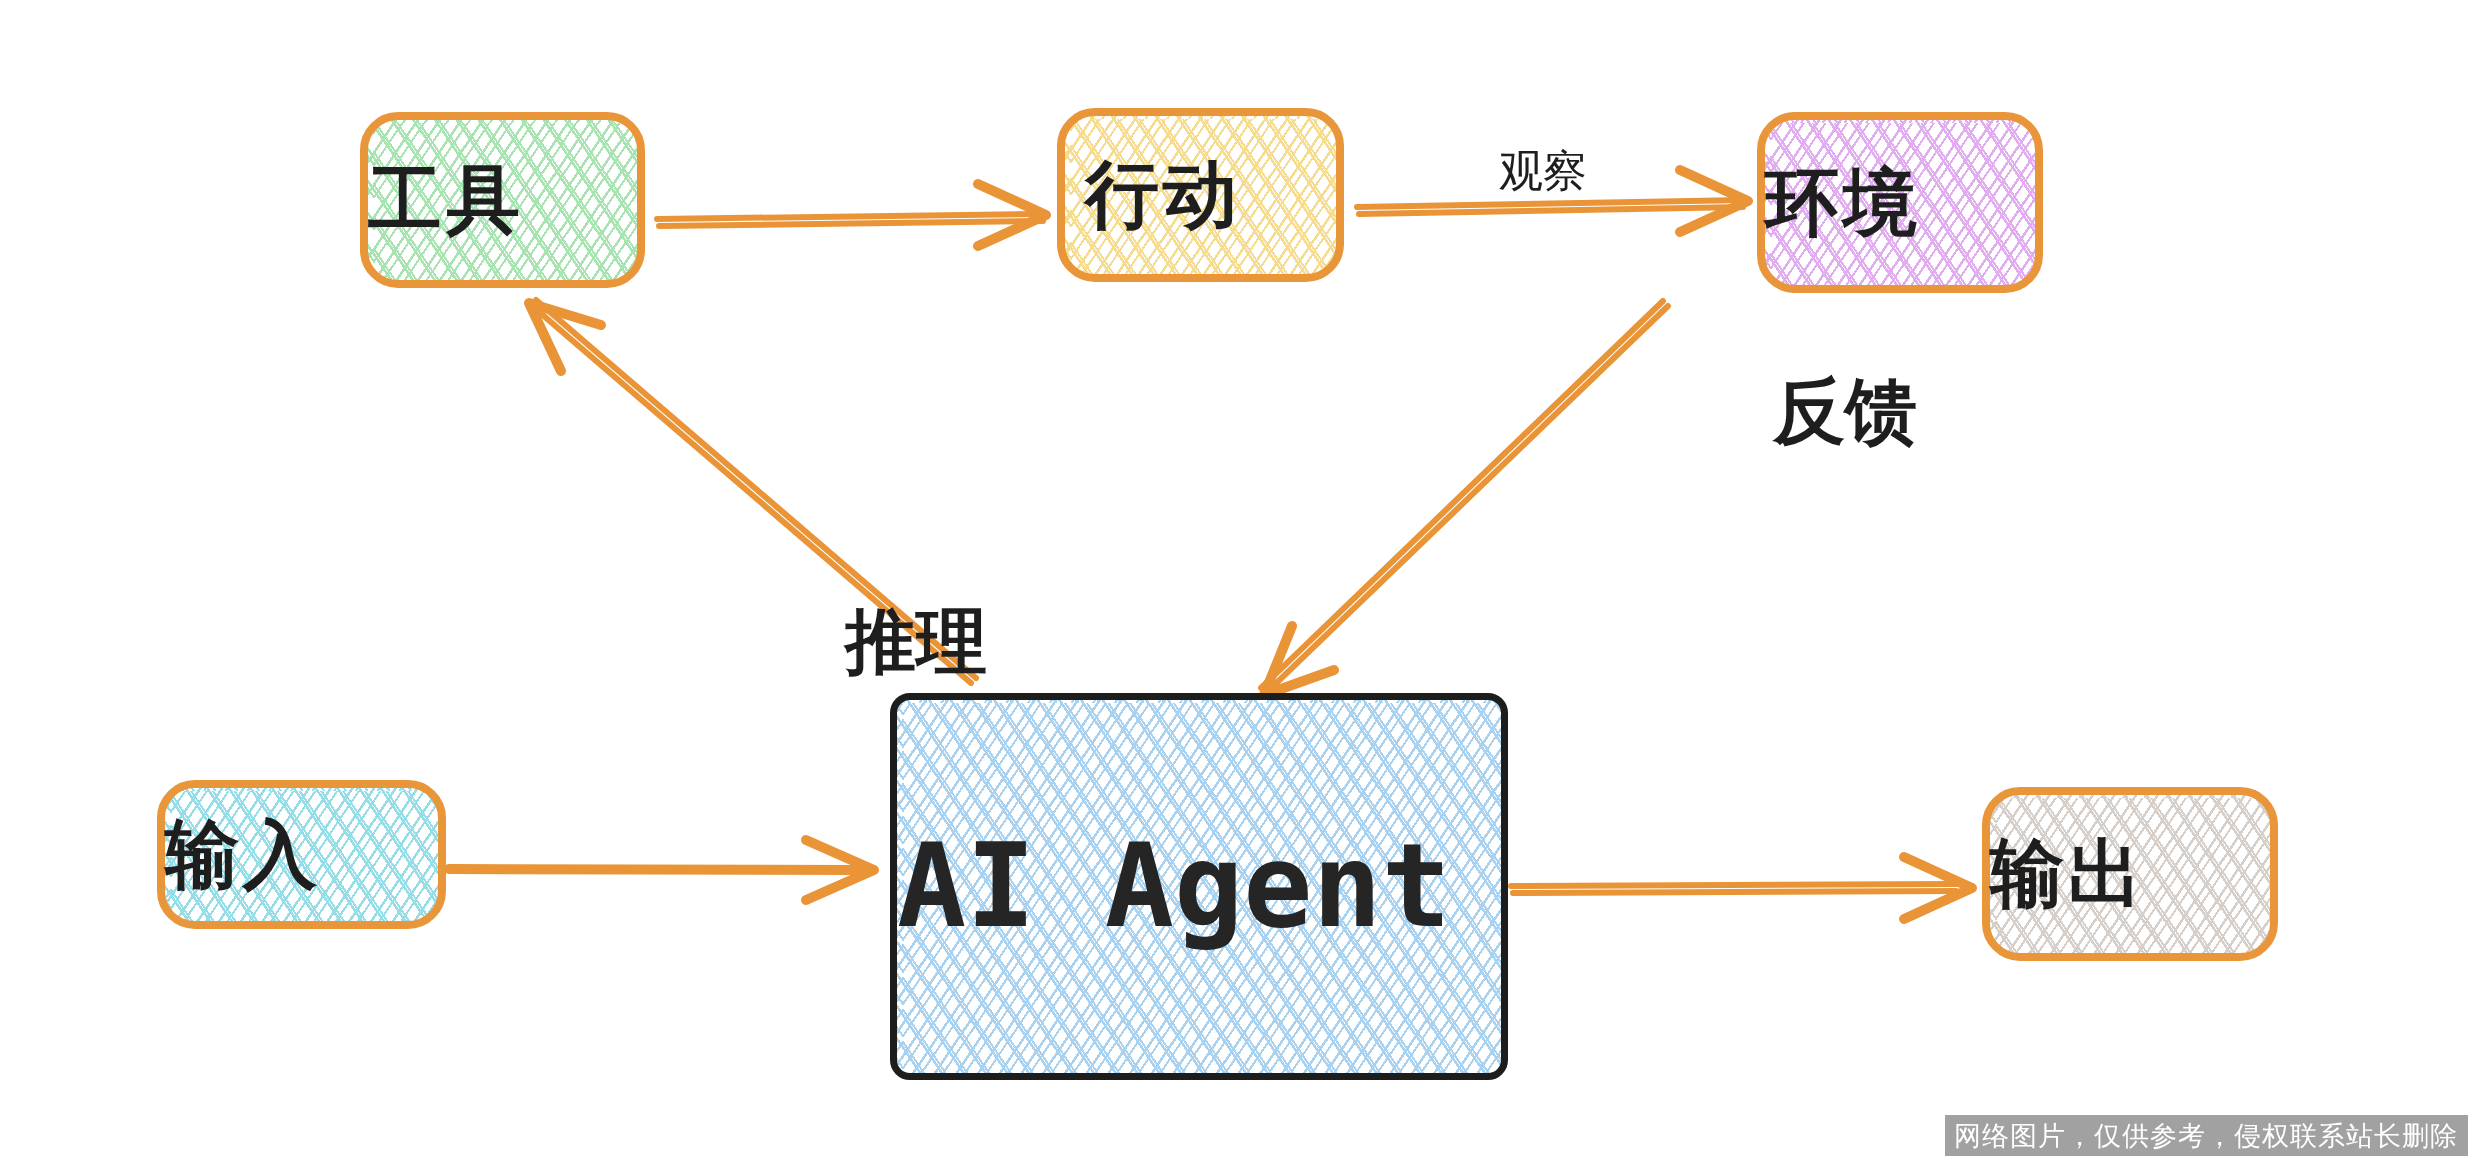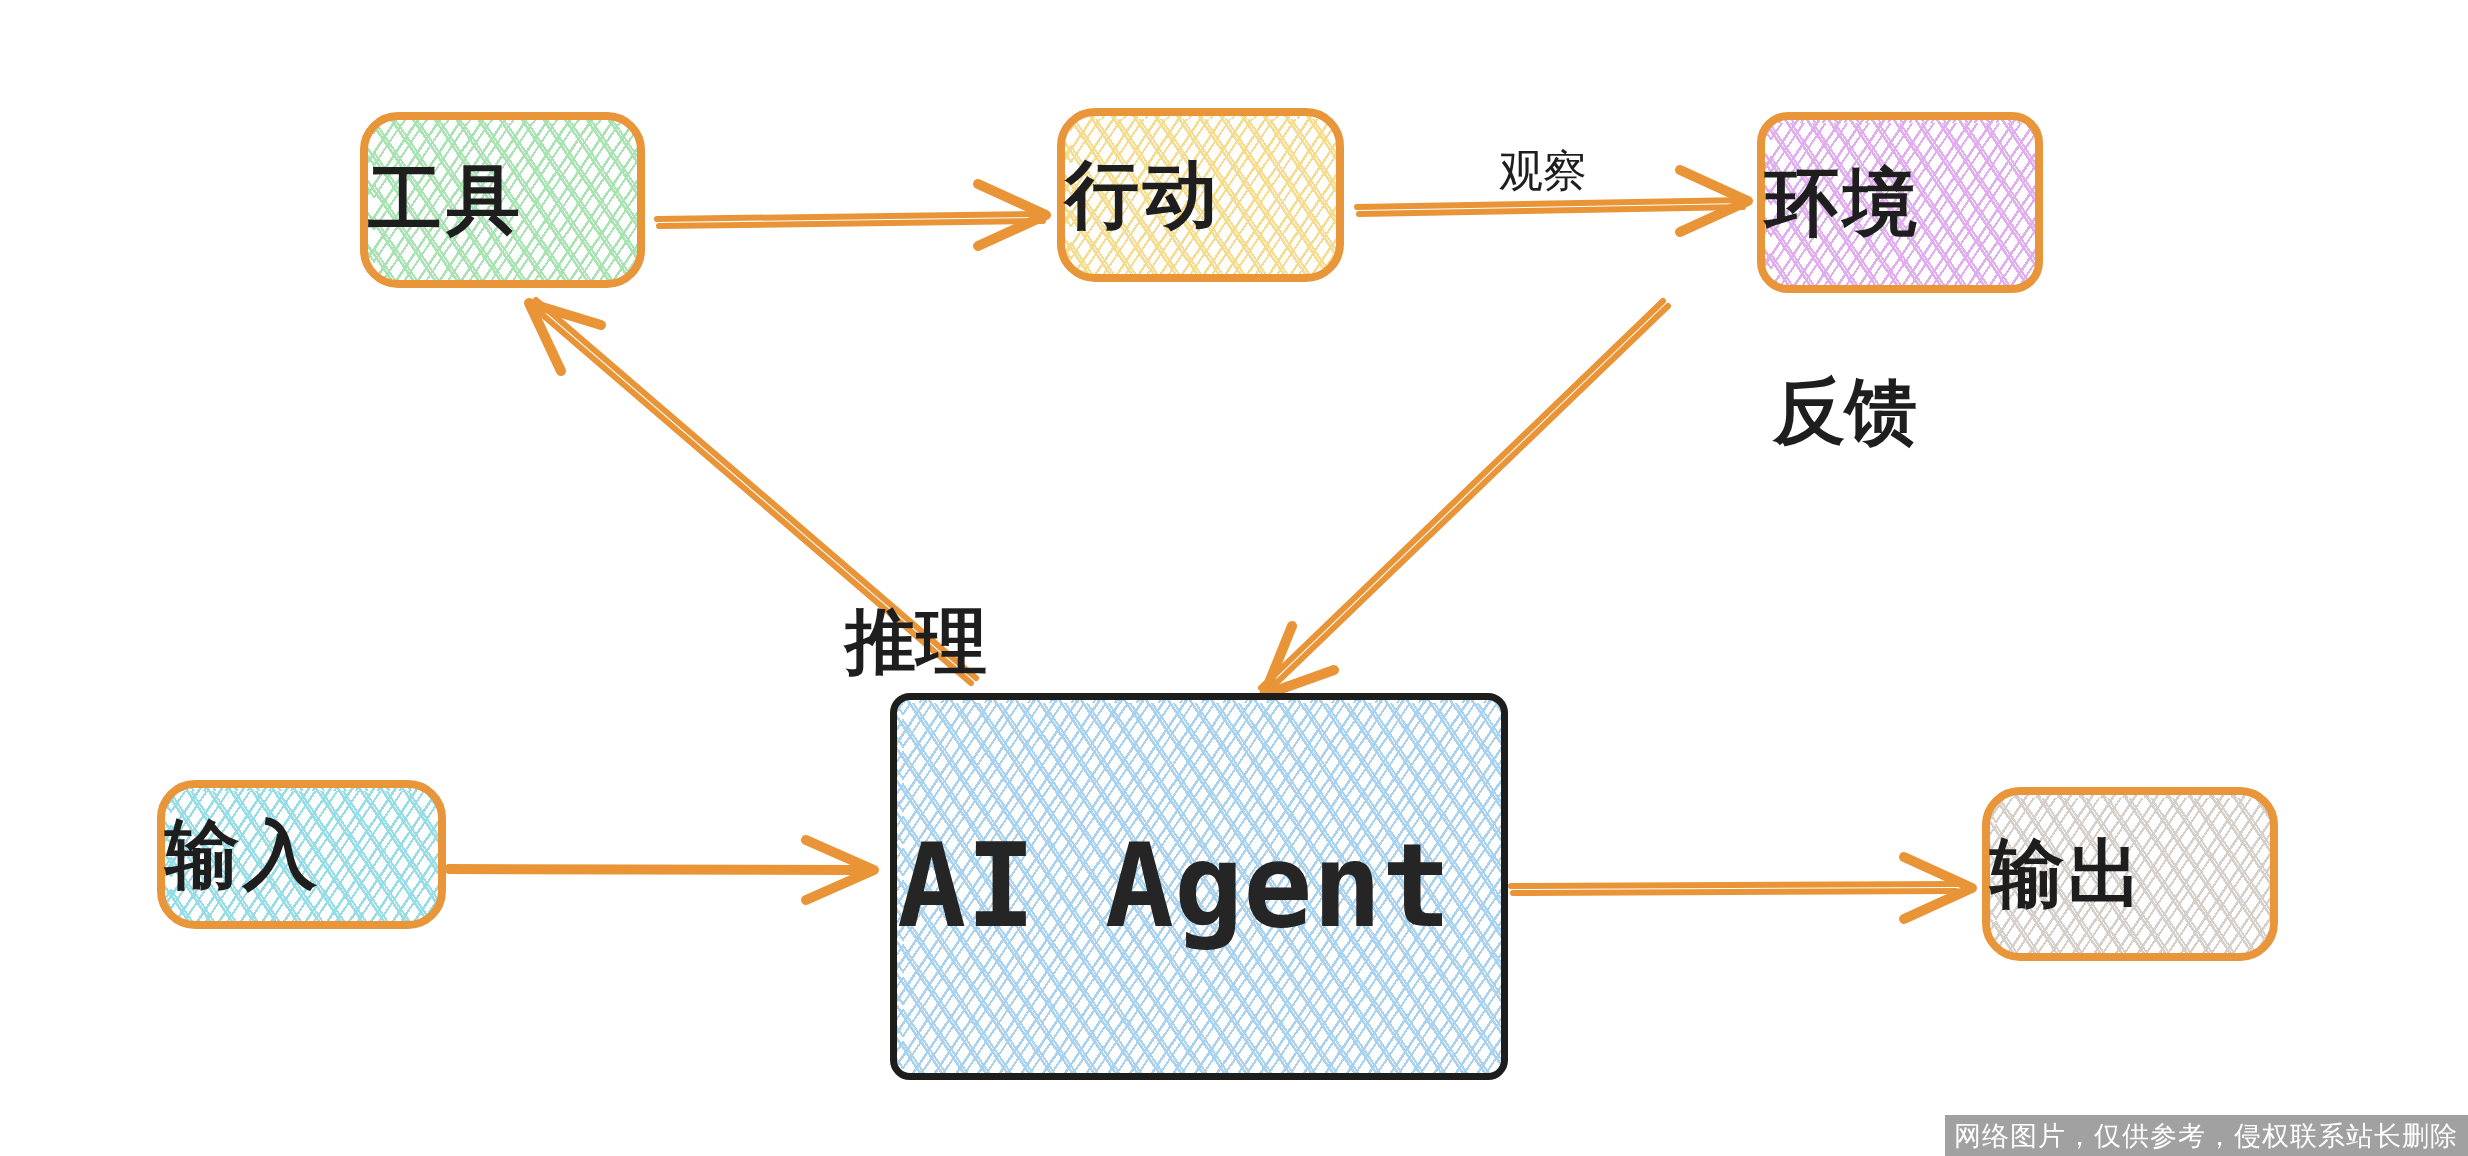--- a/index.html
+++ b/index.html
@@ -23,22 +23,22 @@
       repeating-linear-gradient(-56deg, var(--hc,#ccc) 0 2px, transparent 2px 18px);
     background-position:0 0, 6px 3px, 0 0, 6px 3px;
     border:8px solid #e9953a;
     border-radius:38px;
   }
   .node-label{
     color:#1e1e1e;font-size:74px;font-weight:600;line-height:1;
     letter-spacing:4px;white-space:nowrap;
   }
   .node-tools{left:360px;top:112px;width:285px;height:176px;}
-  .node-action{left:1057px;top:108px;width:287px;height:174px;}
-  .node-environment{left:1757px;top:112px;width:286px;height:181px;border-radius:31px;}
+  .node-action{left:1057px;top:108px;width:287px;height:174px;padding-left:20px;}
+  .node-environment{left:1757px;top:112px;width:286px;height:181px;}
   .node-input{left:157px;top:780px;width:289px;height:149px;}
   .node-output{left:1982px;top:787px;width:296px;height:174px;}
   .node-agent{
     left:890px;top:693px;width:618px;height:387px;
     border:7px solid #1d1d1b;border-radius:20px;
   }
   .agent-label{
     font-family:"DejaVu Sans Mono",monospace;font-weight:bold;
     font-size:115px;color:#252525;letter-spacing:0;white-space:nowrap;
   }

